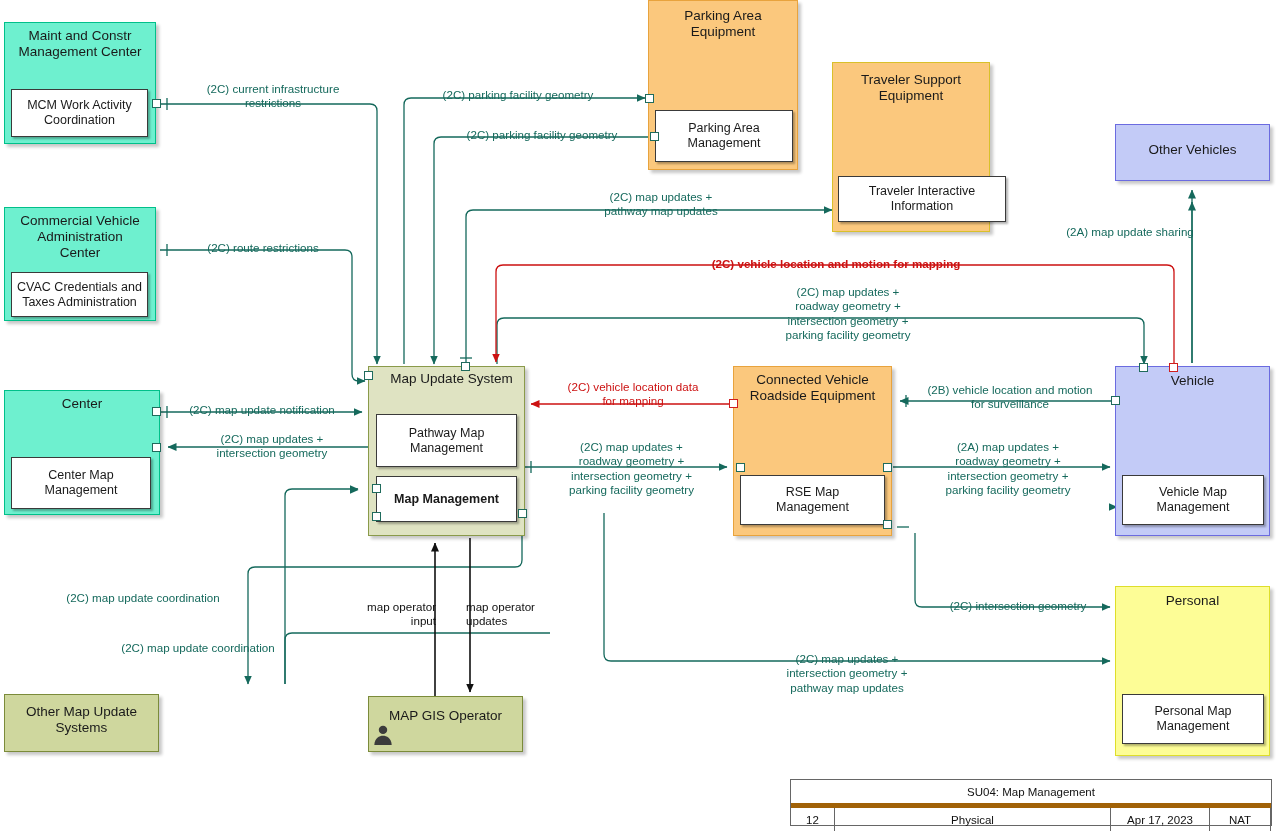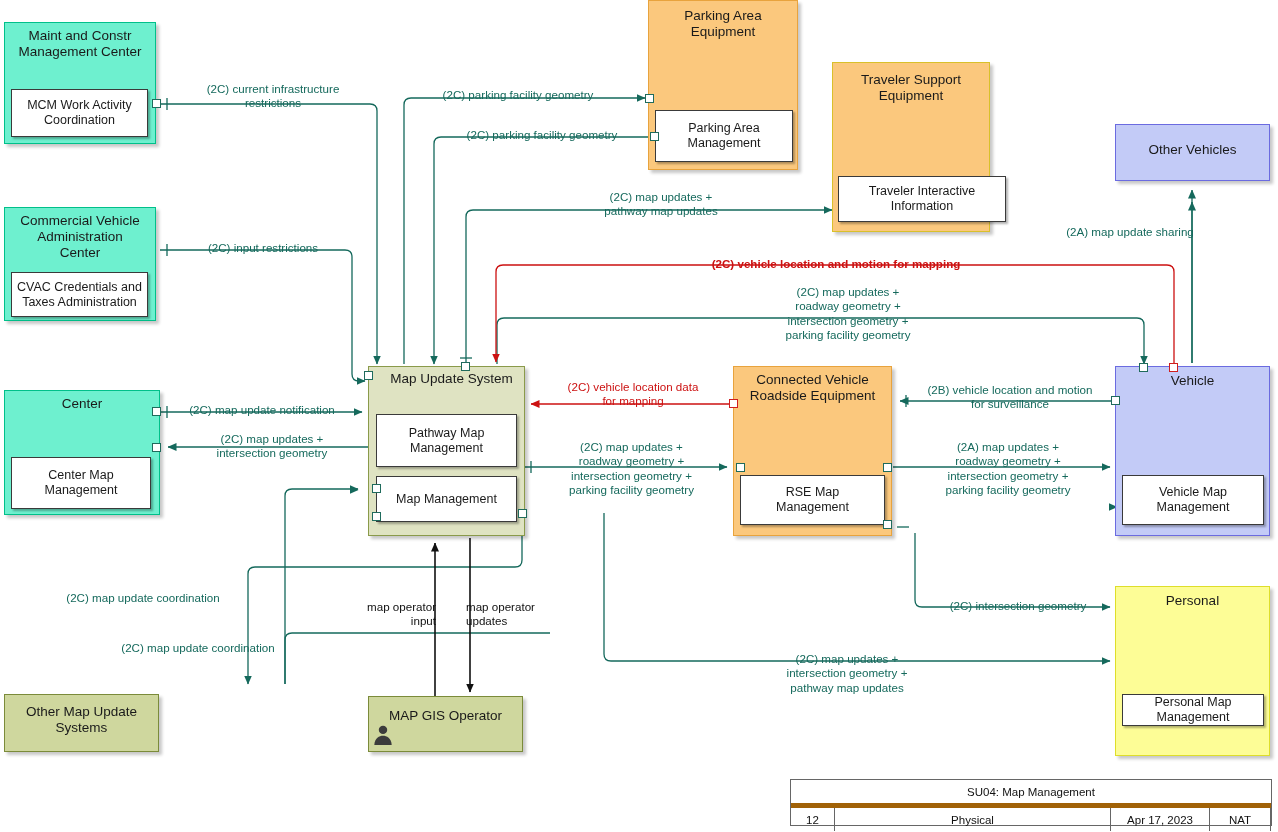--- a/index.html
+++ b/index.html
@@ -164,21 +164,21 @@
   <div class="port" style="left:152px;top:443px;"></div>
 
   <div class="node c-olive" style="left:4px;top:694px;width:155px;height:58px;">
     <div class="ntitle" style="padding-top:9px;">Other Map Update<br>Systems</div>
   </div>
 
   <div class="node c-sys" style="left:368px;top:366px;width:157px;height:170px;">
     <div class="ntitle" style="padding-top:4px;padding-left:10px;">Map Update System</div>
   </div>
   <div class="sub" style="left:376px;top:414px;width:141px;height:53px;">Pathway Map<br>Management</div>
-  <div class="sub" style="left:376px;top:476px;width:141px;height:46px;">Map Management</div>
+  <div class="sub" style="left:376px;top:476px;width:141px;height:46px;font-weight:bold;">Map Management</div>
   <div class="port" style="left:364px;top:371px;"></div>
   <div class="port" style="left:461px;top:362px;"></div>
   <div class="port" style="left:372px;top:484px;"></div>
   <div class="port" style="left:372px;top:512px;"></div>
   <div class="port" style="left:518px;top:509px;"></div>
 
   <div class="node c-olive" style="left:368px;top:696px;width:155px;height:56px;">
     <div class="ntitle" style="padding-top:11px;">MAP GIS Operator</div>
   </div>
   <svg class="person" style="left:372px;top:723px;" viewBox="0 0 24 24">
@@ -215,27 +215,27 @@
     <div class="ntitle" style="padding-top:17px;">Other Vehicles</div>
   </div>
   <div class="sub" style="left:1122px;top:475px;width:142px;height:50px;">Vehicle Map<br>Management</div>
   <div class="port" style="left:1139px;top:363px;"></div>
   <div class="port red" style="left:1169px;top:363px;"></div>
   <div class="port" style="left:1111px;top:396px;"></div>
 
   <div class="node c-personal" style="left:1115px;top:586px;width:155px;height:170px;">
     <div class="ntitle" style="padding-top:6px;">Personal</div>
   </div>
-  <div class="sub" style="left:1122px;top:694px;width:142px;height:32px;">Personal Map<br>Management</div>
+  <div class="sub" style="left:1122px;top:694px;width:142px;height:50px;">Personal Map<br>Management</div>
 
   <div class="lbl" style="left:184px;top:82px;width:178px;">(2C) current infrastructure<br>restrictions</div>
   <div class="lbl" style="left:418px;top:88px;width:200px;">(2C) parking facility geometry</div>
   <div class="lbl" style="left:442px;top:128px;width:200px;">(2C) parking facility geometry</div>
   <div class="lbl" style="left:556px;top:190px;width:210px;">(2C) map updates +<br>pathway map updates</div>
-  <div class="lbl" style="left:173px;top:241px;width:180px;">(2C) input restrictions</div>
+  <div class="lbl" style="left:173px;top:241px;width:180px;">(2C) route restrictions</div>
   <div class="lbl red" style="left:686px;top:257px;width:300px;font-weight:bold;">(2C) vehicle location and motion for mapping</div>
   <div class="lbl" style="left:748px;top:285px;width:200px;">(2C) map updates +<br>roadway geometry +<br>intersection geometry +<br>parking facility geometry</div>
   <div class="lbl" style="left:1045px;top:225px;width:170px;">(2A) map update sharing</div>
   <div class="lbl" style="left:172px;top:403px;width:180px;">(2C) map update notification</div>
   <div class="lbl" style="left:182px;top:432px;width:180px;">(2C) map updates +<br>intersection geometry</div>
   <div class="lbl red" style="left:547px;top:380px;width:172px;">(2C) vehicle location data<br>for mapping</div>
   <div class="lbl" style="left:910px;top:383px;width:200px;">(2B) vehicle location and motion<br>for surveillance</div>
   <div class="lbl" style="left:539px;top:440px;width:185px;">(2C) map updates +<br>roadway geometry +<br>intersection geometry +<br>parking facility geometry</div>
   <div class="lbl" style="left:913px;top:440px;width:190px;">(2A) map updates +<br>roadway geometry +<br>intersection geometry +<br>parking facility geometry</div>
   <div class="lbl" style="left:45px;top:591px;width:196px;">(2C) map update coordination</div>

